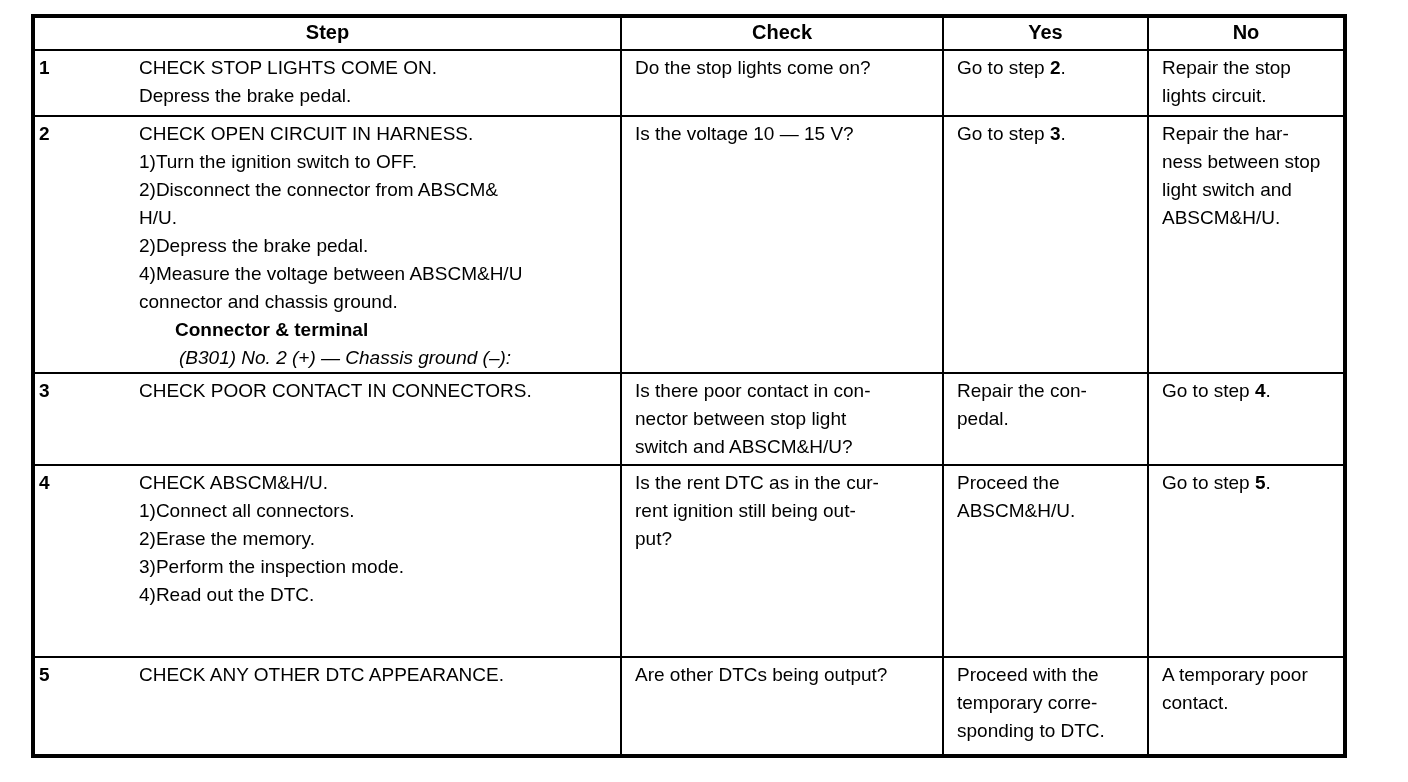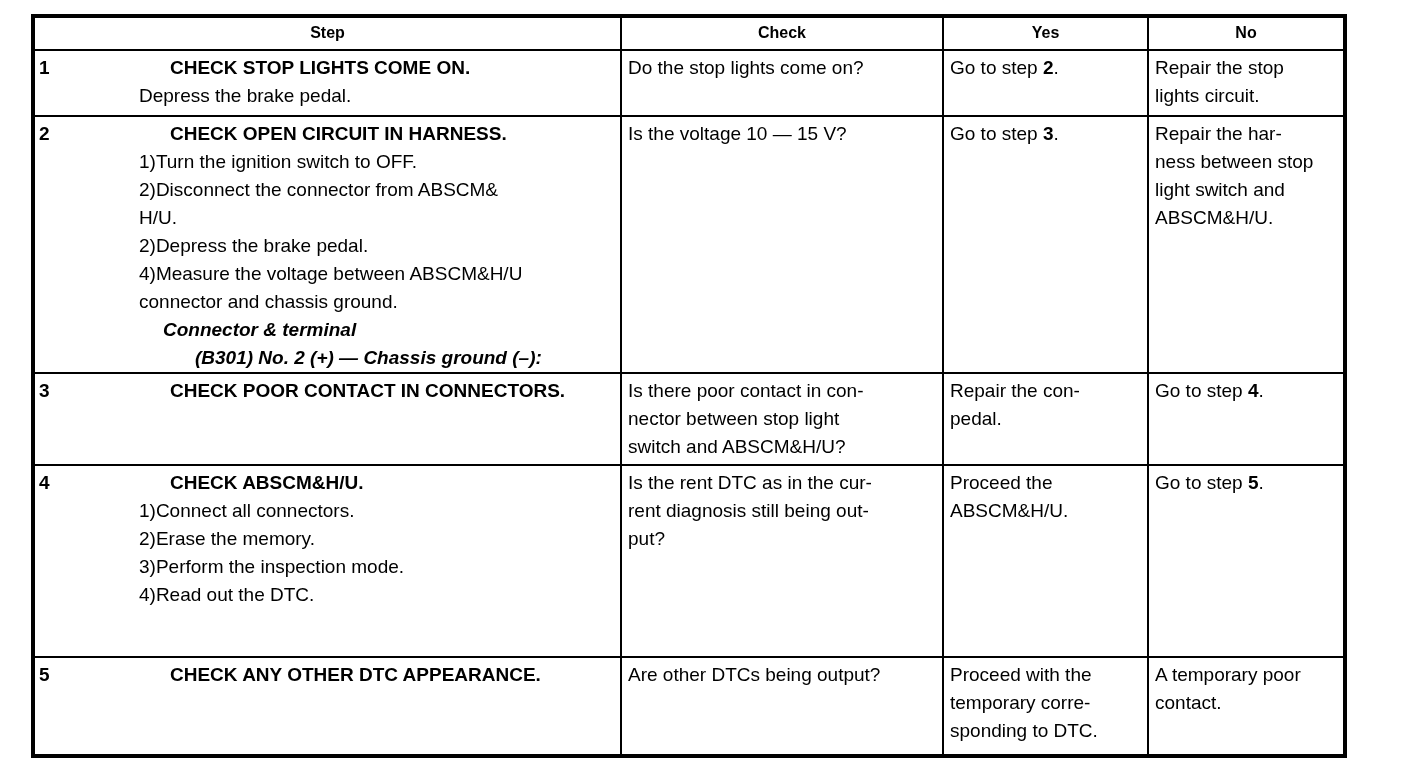--- a/index.html
+++ b/index.html
@@ -21,44 +21,44 @@
     width: 1312px;
     border: 4px solid #000;
   }
   table.diag th, table.diag td {
     border: 2px solid #000;
     vertical-align: top;
     overflow: hidden;
   }
   table.diag thead tr { height: 34px; }
   table.diag th {
-    font-size: 16px;
+    font-size: 20px;
     font-weight: bold;
     text-align: center;
     vertical-align: middle;
     padding: 2px 0 4px 0;
   }
   td {
     font-size: 19px;
     line-height: 28px;
     padding: 3px 4px 0 4px;
   }
   td.step-cell { position: relative; padding-left: 0; }
   .step-num {
     position: absolute;
     left: 4px; top: 3px;
     font-weight: bold;
     line-height: 28px;
   }
   .step-text { margin-left: 104px; }
   .line { white-space: nowrap; }
-  .line.title { font-weight: bold; margin-left: 31px; }
-  .line.c1 { margin-left: 24px; font-weight: bold; font-style: italic; }
-  .line.c2 { margin-left: 56px; font-weight: bold; font-style: italic; }
-  td.text-cell { padding-left: 6px; }
+  .line.title { font-weight: normal; }
+  .line.c1 { margin-left: 36px; font-weight: bold; }
+  .line.c2 { margin-left: 40px; font-weight: normal; font-style: italic; }
+  td.text-cell { padding-left: 13px; }
   .b { font-weight: bold; }
 </style>
 </head>
 <body>
 
 <div class="table-wrap">
   <table class="diag">
     <colgroup>
       <col style="width:588px">
       <col style="width:322px">
@@ -147,21 +147,21 @@
             <div class="step-text">
               <div class="line title">CHECK ABSCM&amp;H/U.</div>
               <div class="line plain">1)Connect all connectors.</div>
               <div class="line plain">2)Erase the memory.</div>
               <div class="line plain">3)Perform the inspection mode.</div>
               <div class="line plain">4)Read out the DTC.</div>
             </div>
           </td>
           <td class="text-cell">
             <div class="line"><span>Is the rent DTC as in the cur-</span></div>
-            <div class="line"><span>rent diagnosis still being out-</span></div>
+            <div class="line"><span>rent ignition still being out-</span></div>
             <div class="line"><span>put?</span></div>
           </td>
           <td class="text-cell">
             <div class="line"><span>Proceed the</span></div>
             <div class="line"><span>ABSCM&amp;H/U.</span></div>
           </td>
           <td class="text-cell">
             <div class="line"><span>Go to step </span><span class="b">5</span><span>.</span></div>
           </td>
         </tr>

